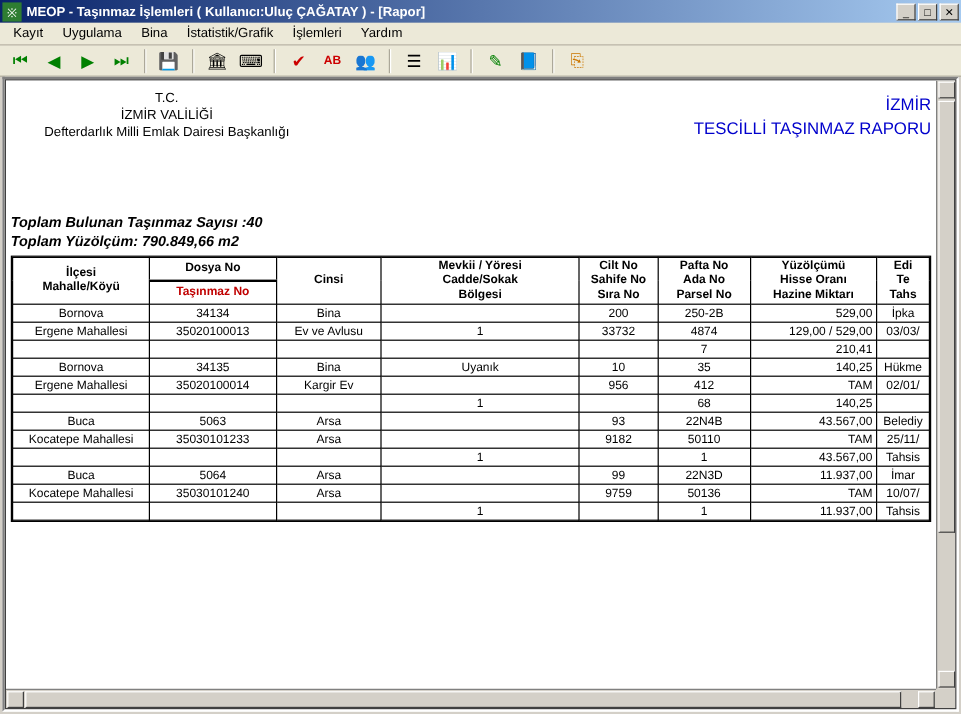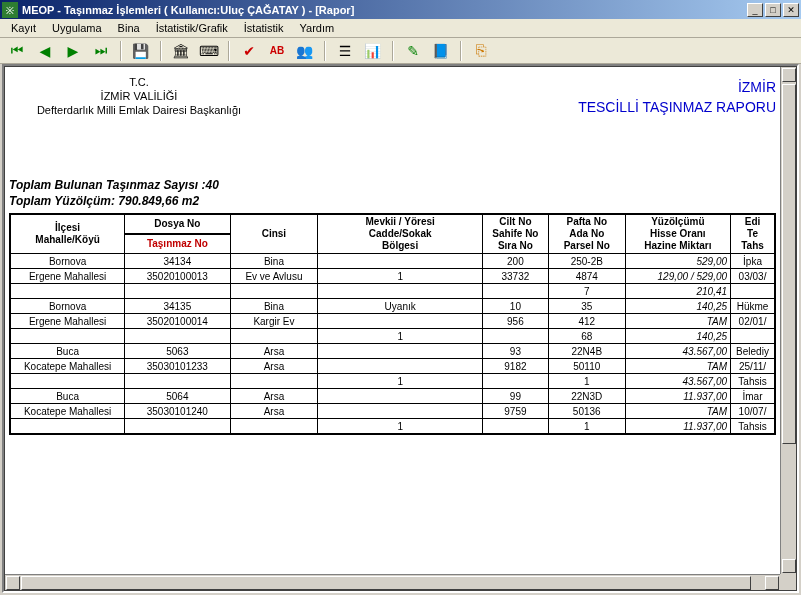--- a/index.html
+++ b/index.html
@@ -130,41 +130,41 @@
     font-size:10px;
     padding:1px 3px;
     text-align:center;
     height:15px;
     overflow:hidden; white-space:nowrap;
   }
   table.grid-tbl th { font-weight:bold; font-size:10px; line-height:12px; }
   .red { color:#c00000; }
   .blue { color:#0000cc; }
   .left { text-align:right; }
-  .right { text-align:right !important;font-style:italic; }
+  .right { text-align:right !important; }
 </style>
 </head>
 <body>
 
 <div class="titlebar">
   <span class="app-icon">※</span>
   <span class="title">MEOP - Taşınmaz İşlemleri ( Kullanıcı:Uluç ÇAĞATAY )  - [Rapor]</span>
   <div class="win-btns">
     <div class="win-btn">_</div>
     <div class="win-btn">□</div>
     <div class="win-btn">✕</div>
   </div>
 </div>
 
 <div class="menubar">
   <span class="menu-item">Kayıt</span>
   <span class="menu-item">Uygulama</span>
   <span class="menu-item">Bina</span>
   <span class="menu-item">İstatistik/Grafik</span>
-  <span class="menu-item">İstatistik</span>
+  <span class="menu-item">İşlemleri</span>
   <span class="menu-item">Yardım</span>
 </div>
 
 <div class="toolbar">
   <span class="tb-btn" style="color:#008000">⏮</span>
   <span class="tb-btn" style="color:#008000">◀</span>
   <span class="tb-btn" style="color:#008000">▶</span>
   <span class="tb-btn" style="color:#008000">⏭</span>
   <span class="sep"></span>
   <span class="tb-btn">💾</span>

